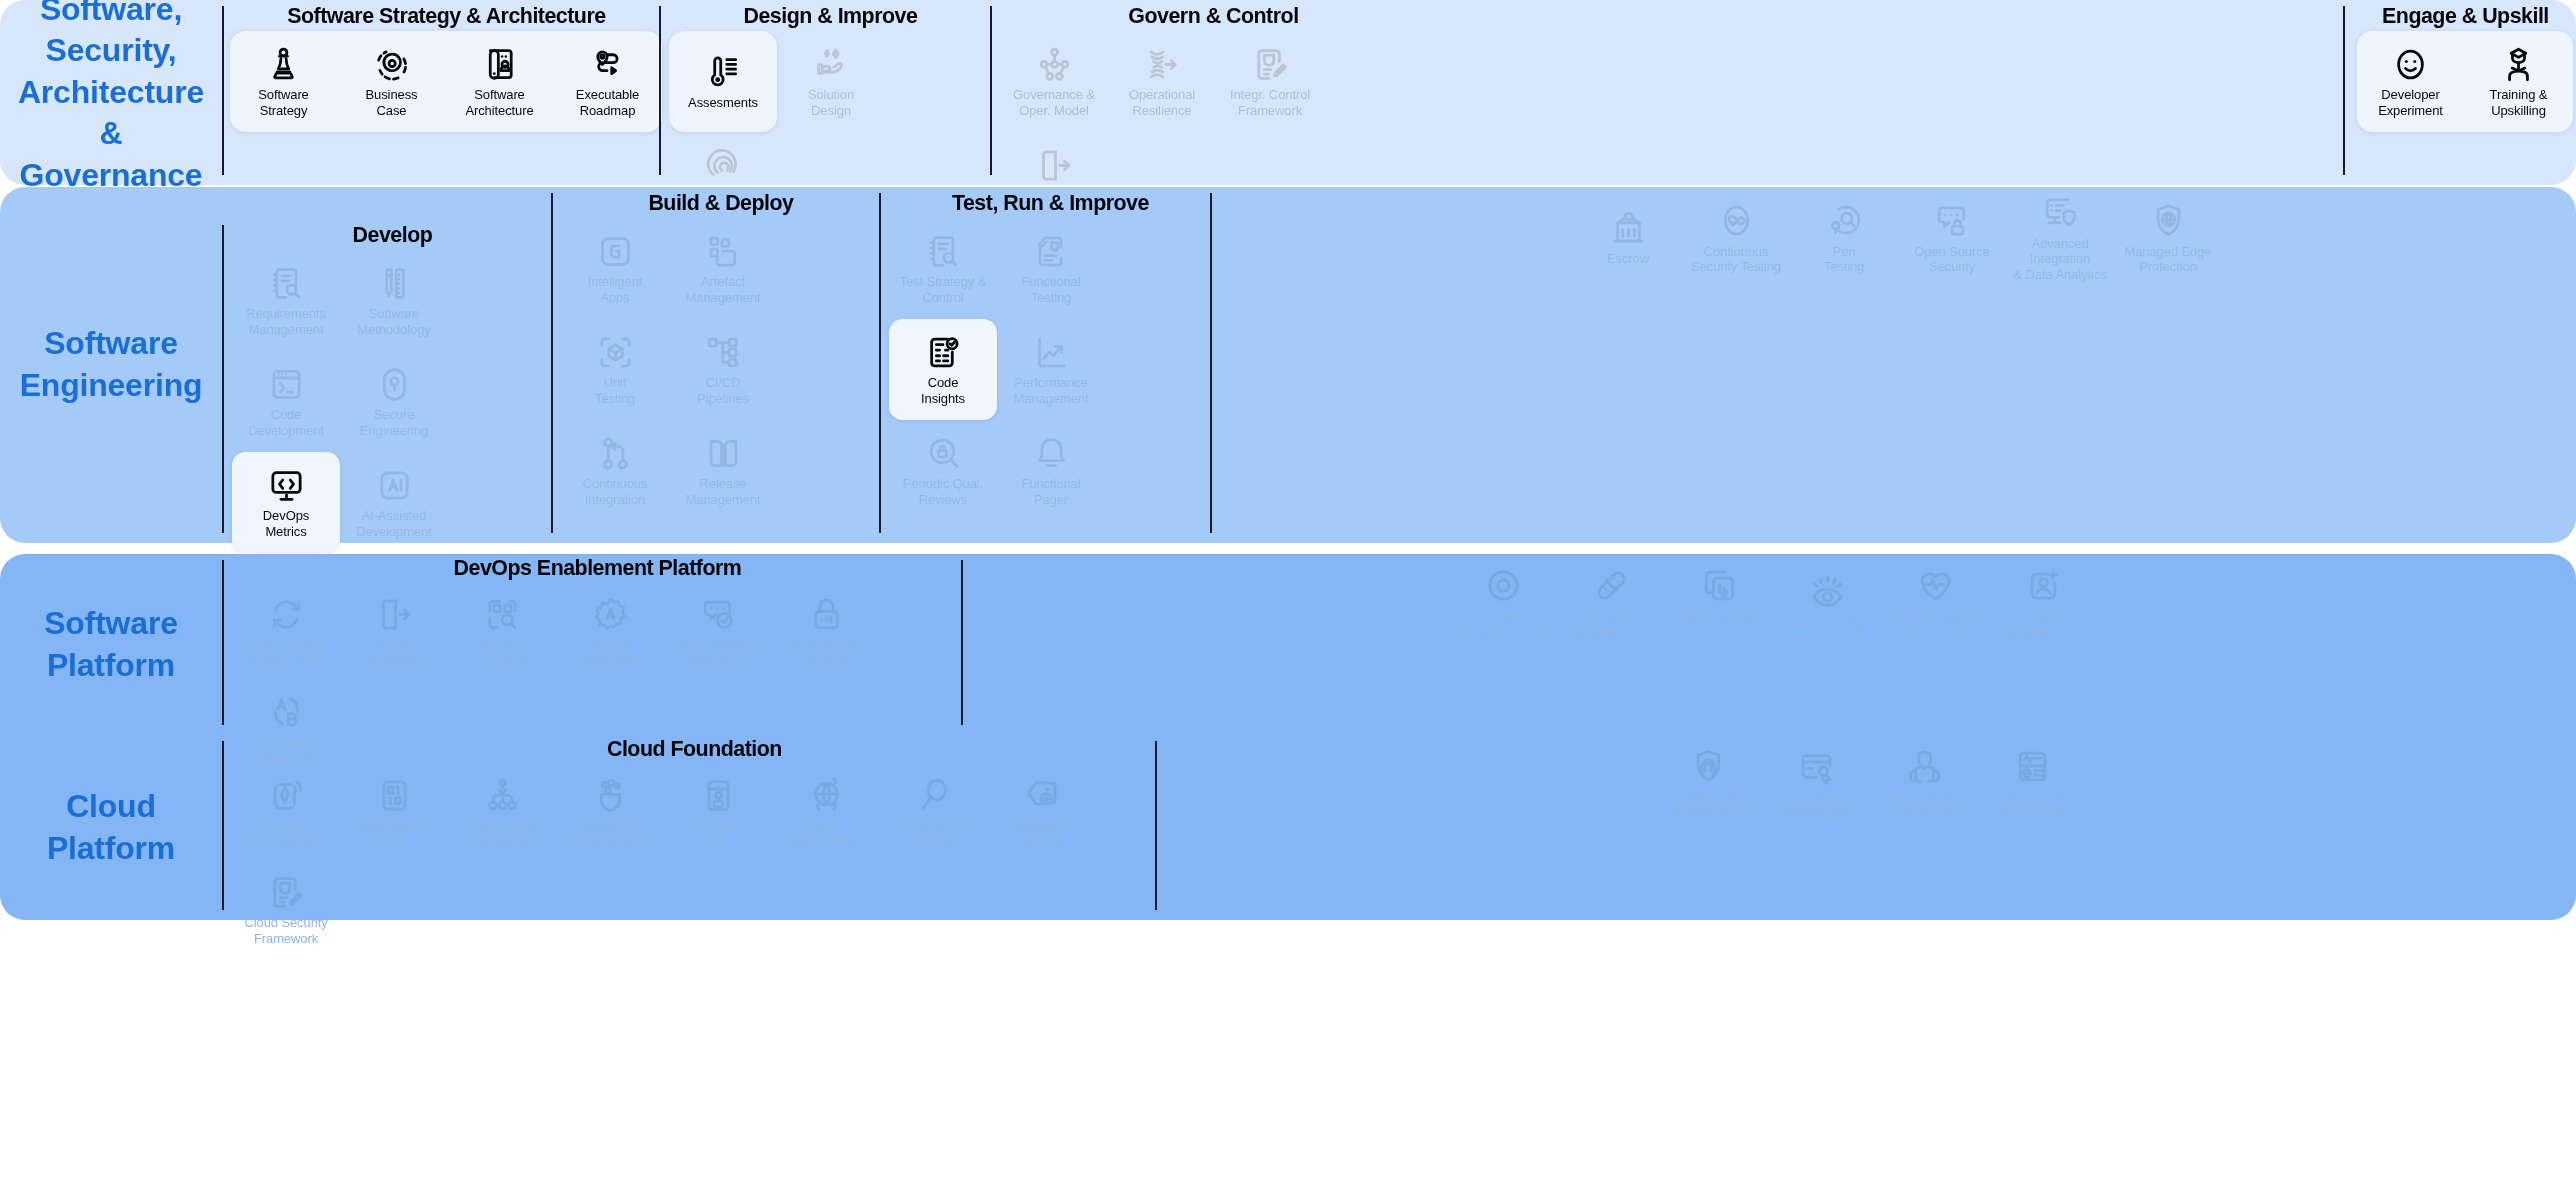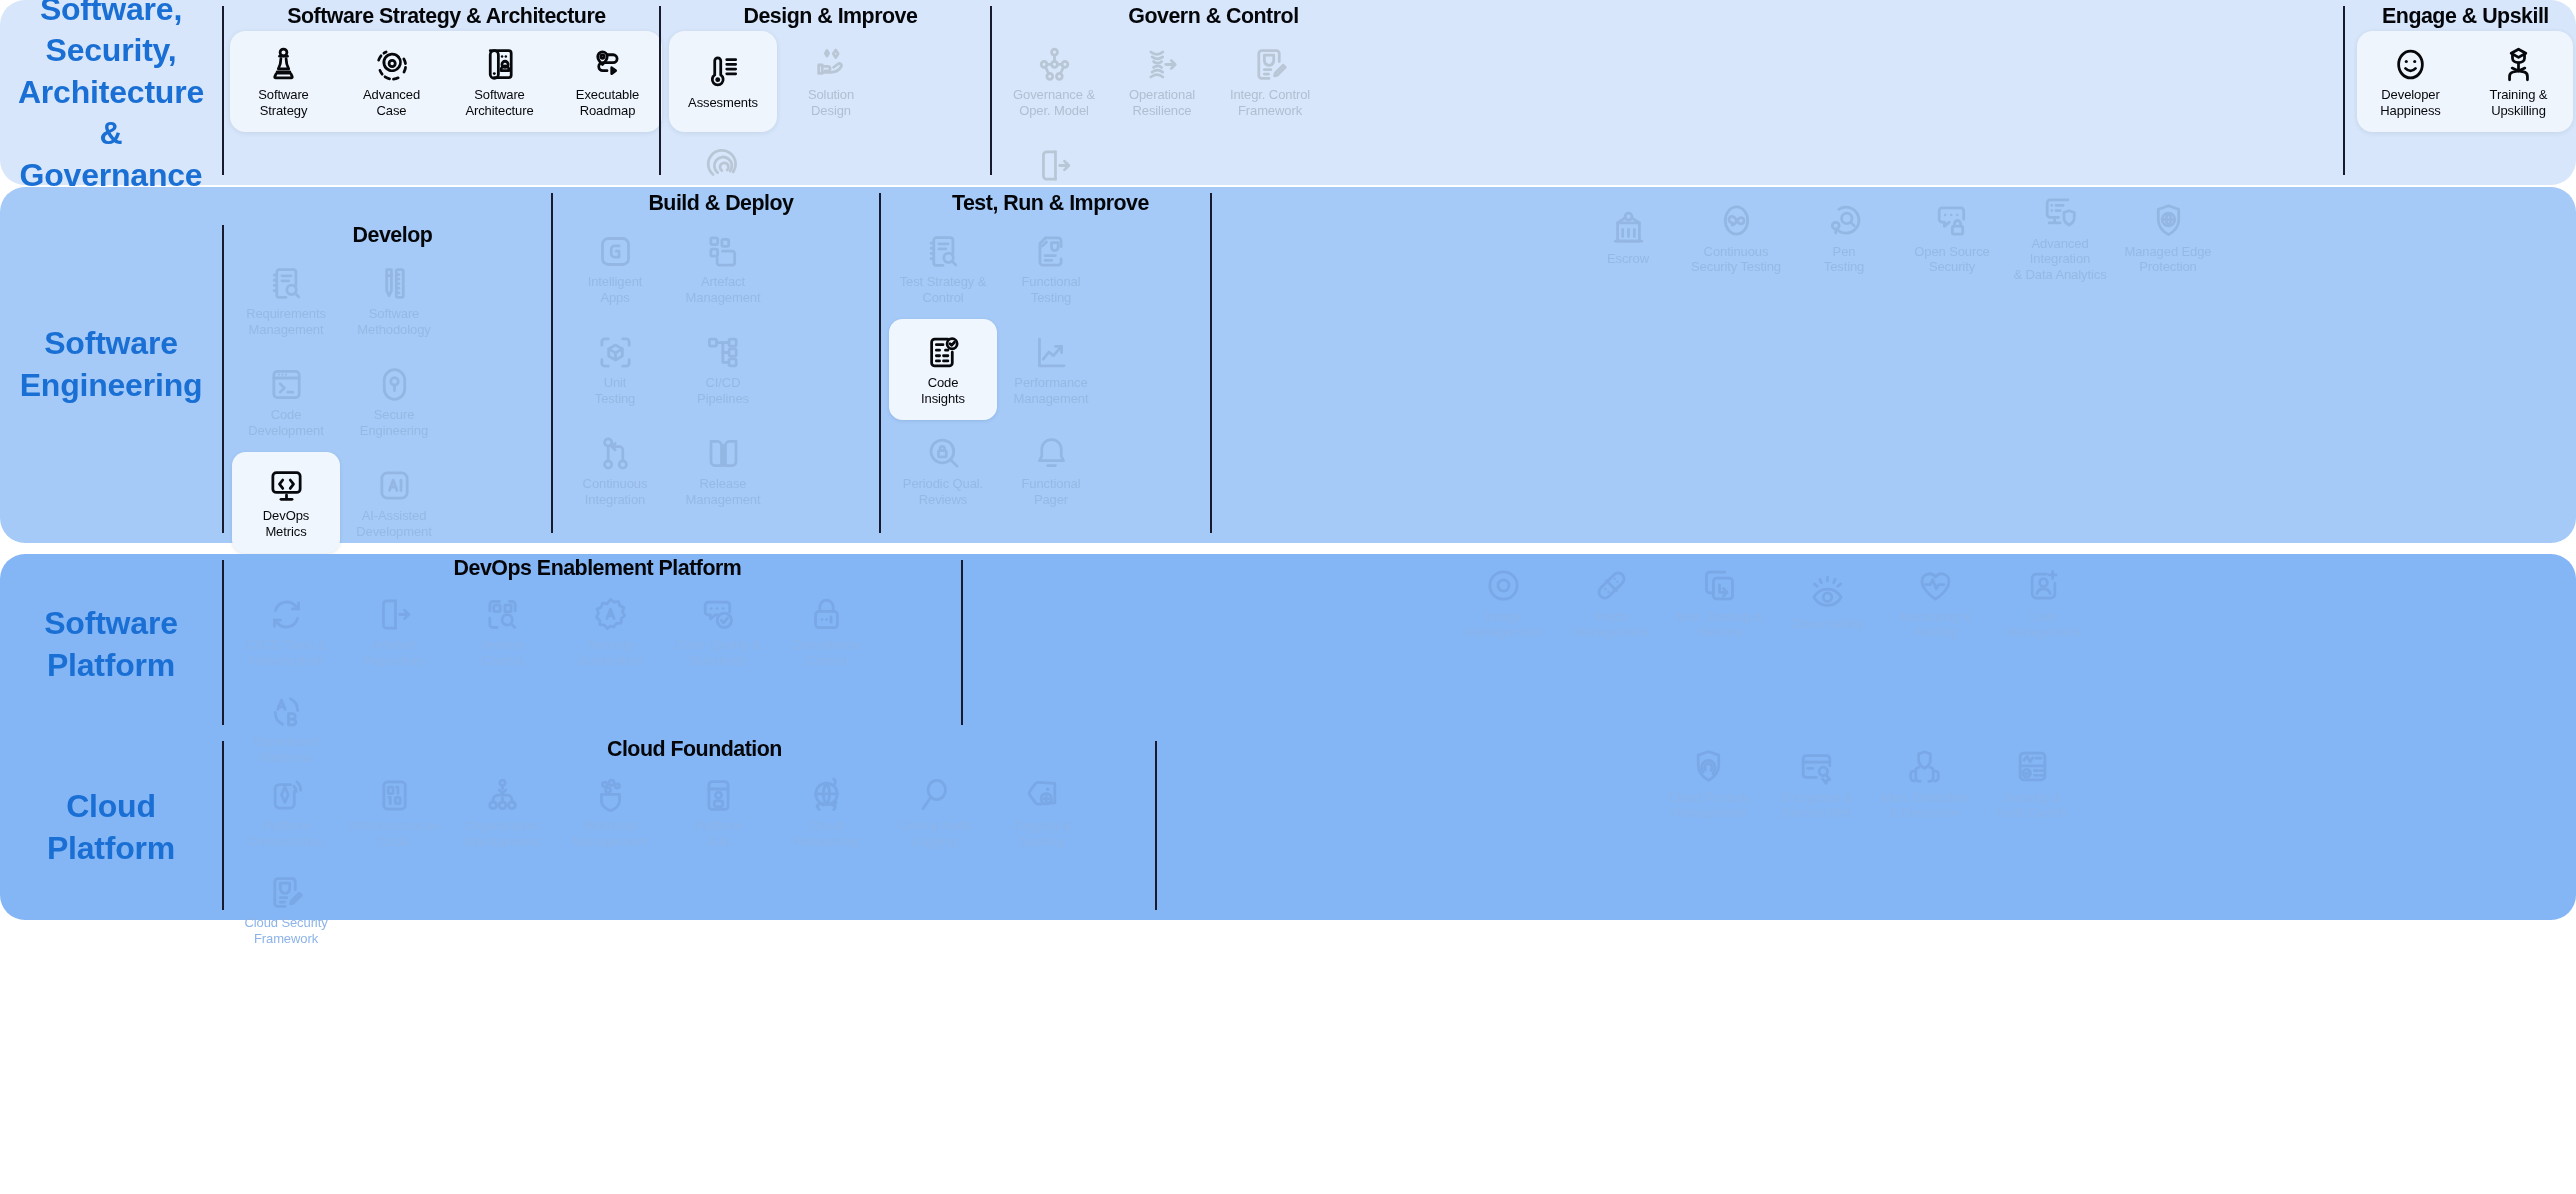--- a/index.html
+++ b/index.html
@@ -253,21 +253,21 @@
               <span class="ico">
                   <svg viewBox="0 0 24 24" fill="none" stroke="currentColor" stroke-width="1.7" stroke-linecap="round" stroke-linejoin="round">
                     <path d="M4.1 9.3a8.2 8.2 0 0 1 4.6-5" stroke-dasharray="3 2.4"></path>
                     <path d="M19.6 8.6a8.2 8.2 0 0 1-1 9.6" stroke-dasharray="3 2.4"></path>
                     <path d="M16.1 20.2a8.2 8.2 0 0 1-11.2-4.6" stroke-dasharray="3 2.4"></path>
                     <path d="M16.2 7.3a5.1 5.1 0 1 0-5.5 8.2"></path>
                     <path d="M16.2 7.3a5.1 5.1 0 0 1-5.5 8.2"></path>
                     <circle cx="12.4" cy="11.4" r="1.9"></circle>
                   </svg>
                 </span>
-              <span class="lbl" style="white-space:pre-line">Advanced
+              <span class="lbl" style="white-space:pre-line">Business
 Case</span>
             </div>
             <div class="tile">
               <span class="ico">
                   <svg viewBox="0 0 24 24" fill="none" stroke="currentColor" stroke-width="1.7" stroke-linecap="round" stroke-linejoin="round">
                     <path d="M6.3 3.5h11.3a1.6 1.6 0 0 1 1.6 1.6v13.4a1.6 1.6 0 0 1-1.6 1.6H8.8"></path>
                     <path d="M8.8 3.5a2.5 2.5 0 0 0-2.5 2.5v12a2.5 2.5 0 0 0 2.5 2.5 2.5 2.5 0 0 0 2.5-2.5V6a2.5 2.5 0 0 0-2.5-2.5Z"></path>
                     <circle cx="8.8" cy="17.6" r=".9" fill="currentColor" stroke="none"></circle>
                     <circle cx="13.6" cy="7.1" r=".75" fill="currentColor" stroke="none"></circle>
                     <circle cx="15.9" cy="7.1" r=".75" fill="currentColor" stroke="none"></circle>
@@ -406,21 +406,21 @@
             <div class="tile">
               <span class="ico">
                   <svg viewBox="0 0 24 24" fill="none" stroke="currentColor" stroke-width="1.7" stroke-linecap="round" stroke-linejoin="round">
                     <ellipse cx="12" cy="12" rx="7.3" ry="8.3"></ellipse>
                     <circle cx="9.4" cy="10.2" r=".95" fill="currentColor" stroke="none"></circle>
                     <circle cx="14.6" cy="10.2" r=".95" fill="currentColor" stroke="none"></circle>
                     <path d="M8.9 14.4c1.9 2 4.3 2 6.2 0"></path>
                   </svg>
                 </span>
               <span class="lbl" style="white-space:pre-line">Developer
-Happiness</span>
+Experiment</span>
             </div>
             <div class="tile">
               <span class="ico">
                   <svg viewBox="0 0 24 24" fill="none" stroke="currentColor" stroke-width="1.7" stroke-linecap="round" stroke-linejoin="round">
                     <path d="m12 2.6 4.5 2.5-4.5 2.5-4.5-2.5Z"></path>
                     <path d="M8.3 6.2v2c0 1.6 1.6 2.6 3.7 2.6s3.7-1 3.7-2.6v-2"></path>
                     <path d="M12 11.2v3.4"></path>
                     <path d="M8.1 14.2 12 16l3.9-1.8"></path>
                     <path d="M6.5 21.4v-2.1a2.8 2.8 0 0 1 2.2-2.7l3.3-.7 3.3.7a2.8 2.8 0 0 1 2.2 2.7v2.1"></path>
                   </svg>

